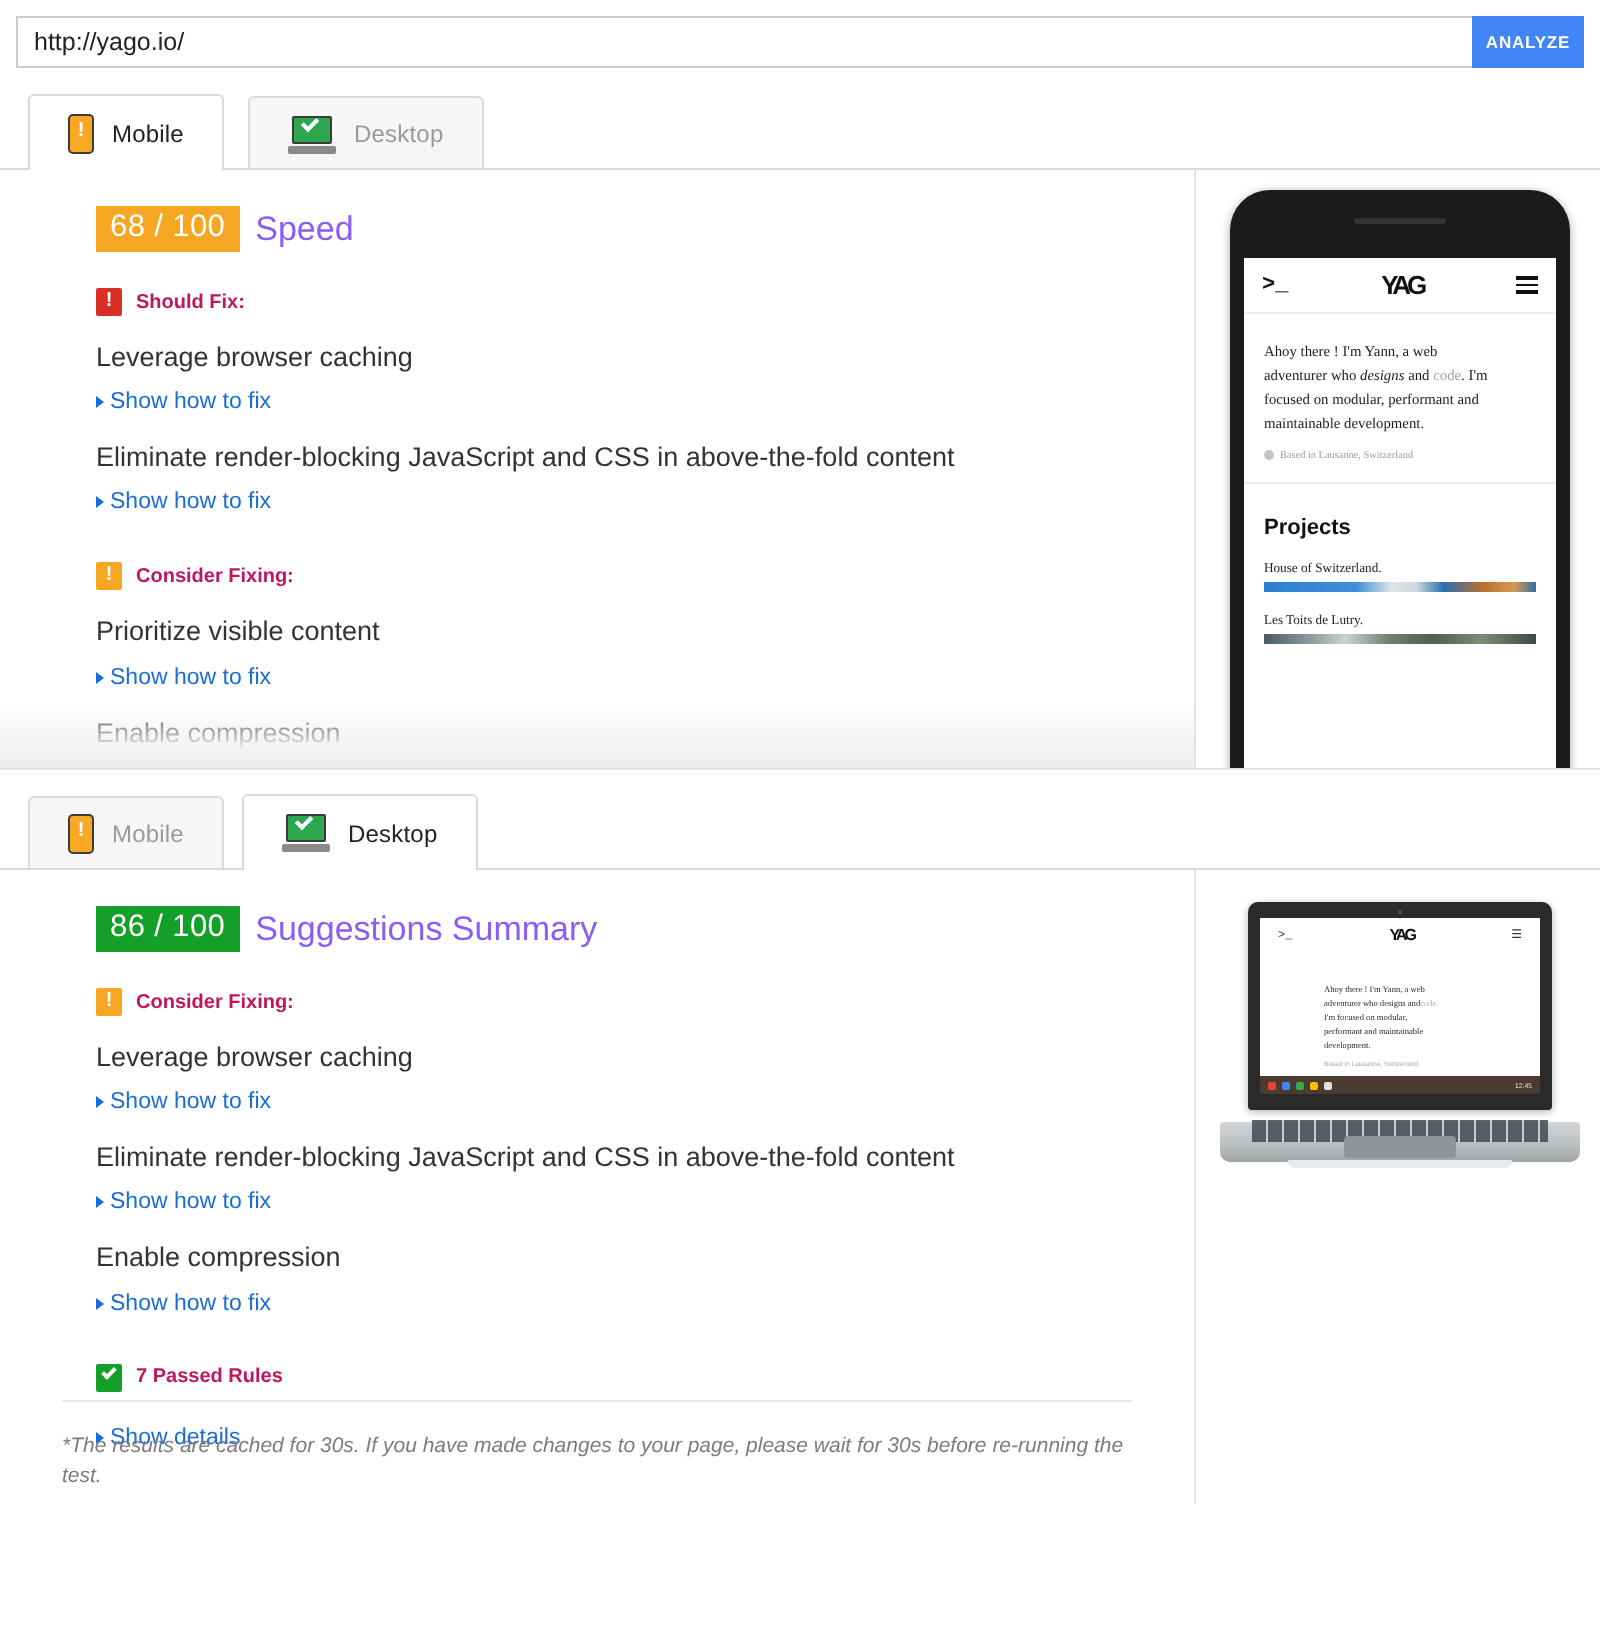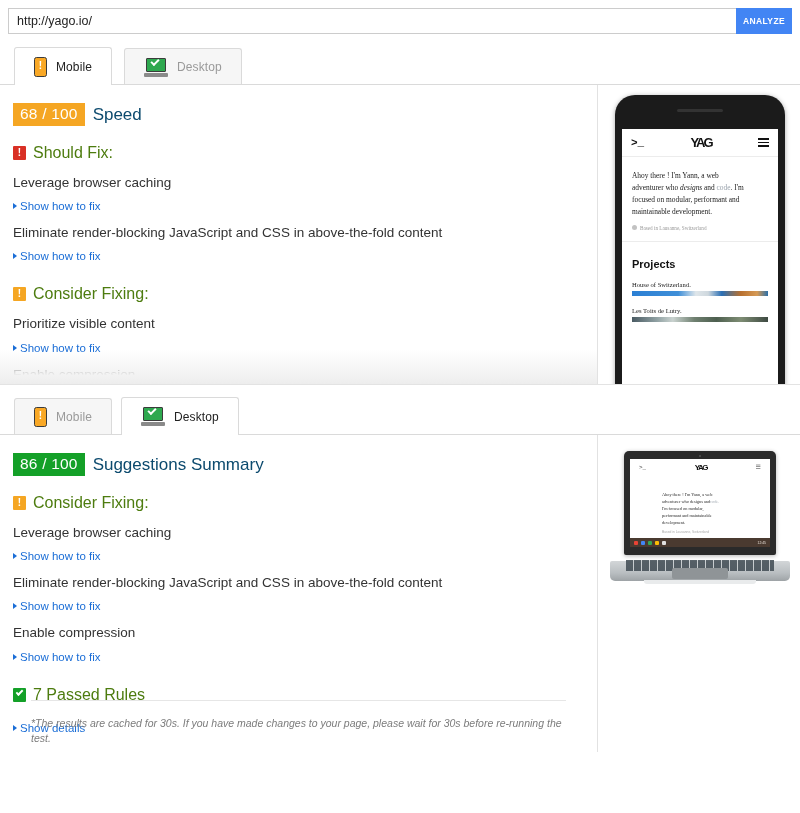--- a/index.html
+++ b/index.html
@@ -89,50 +89,50 @@
   .ico-laptop .base {
     position: absolute; left: 0; bottom: 0; width: 24px; height: 4px;
     background: #8a8a8a; border-radius: 1px;
   }
 
   
   .panel-body { position: relative; width: 800px; background: #fff; }
   .panel-1 .panel-body { height: 300px; overflow: hidden; }
   .panel-2 .panel-body { height: 317px; overflow: hidden; }
   .divider-v { position: absolute; top: 0; left: 597px; width: 1px; height: 100%; background: #e2e2e2; }
-  .col-left { position: absolute; left: 0; top: 0; width: 597px; padding: 18px 30px 0 13px; }
+  .col-left { position: absolute; left: 0; top: 0; width: 597px; padding: 18px 30px 0 48px; }
   .col-right { position: absolute; left: 598px; top: 0; width: 202px; height: 100%; }
 
   
   .score-row { display: flex; align-items: center; gap: 8px; margin-bottom: 18px; }
   .score-badge {
     color: #fff; font-size: 15.5px; font-weight: normal;
     padding: 2px 7px 3px 7px; letter-spacing: .2px;
   }
-  .score-title { font-size: 17px; color: #0c4a6e; }
+  .score-title { font-size: 17px; color: #8b5cf6; }
 
   
   .sec-head { display: flex; align-items: center; gap: 7px; margin: 0 0 12px 0; }
   .sec-head .sq {
     width: 13px; height: 14px; border-radius: 1px;
     color: #fff; font-size: 10px; font-weight: bold;
     display: flex; align-items: center; justify-content: center;
     line-height: 1; font-family: "Liberation Sans", sans-serif;
   }
   .sec-head .sq.red { background: #d93025; }
   .sec-head .sq.orange { background: #f5a623; }
   .sec-head .sq.green {
     background: #14a028; position: relative;
   }
   .sec-head .sq.green .ck2 {
     position: absolute; left: 2.5px; top: 2px; width: 7px; height: 4px;
     border-left: 2px solid #fff; border-bottom: 2px solid #fff;
     transform: rotate(-45deg);
   }
-  .sec-head .lbl { font-size: 16px; font-weight: normal; color: #4d7c0f; }
+  .sec-head .lbl { font-size: 10px; font-weight: bold; color: #be185d; }
 
   .rule { margin-bottom: 11px; }
   .rule-title { font-size: 13.5px; color: #333; margin-bottom: 3px; line-height: 1.35; }
   .rule-link { font-size: 11.5px; color: #1a6dd6; cursor: pointer; display: inline-flex; align-items: center; gap: 3px; }
   .rule-link .caret {
     width: 0; height: 0;
     border-left: 4px solid #1a6dd6;
     border-top: 3px solid transparent;
     border-bottom: 3px solid transparent;
   }

